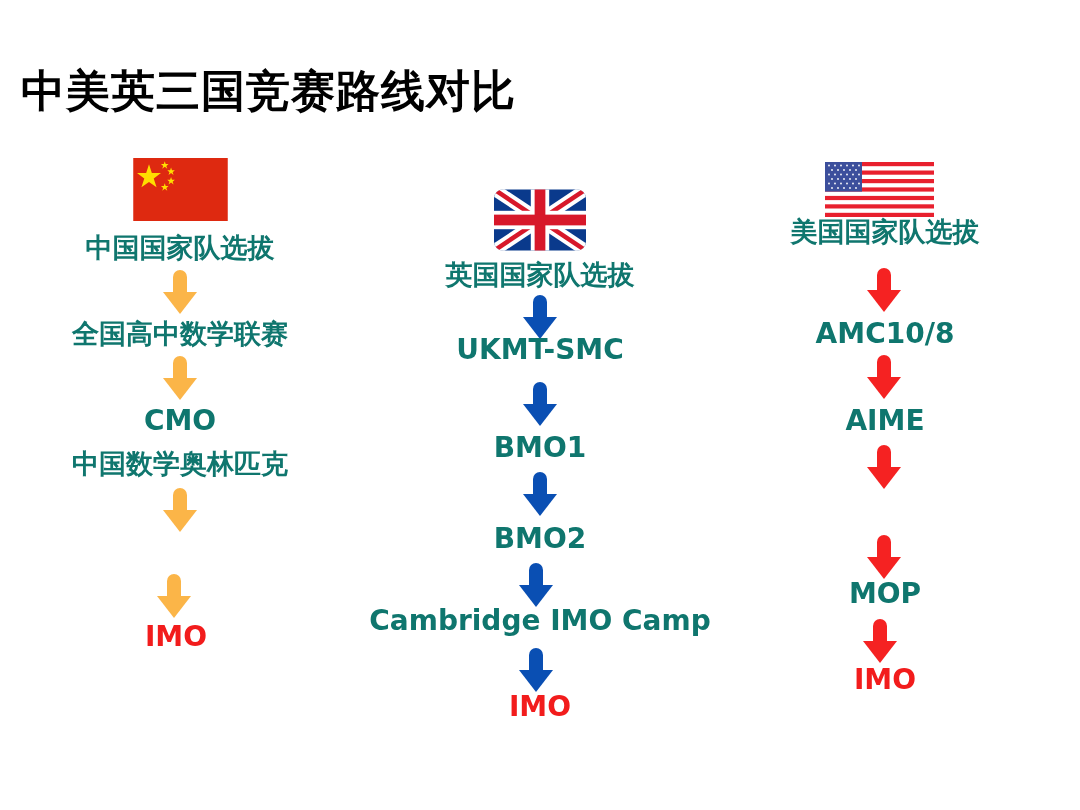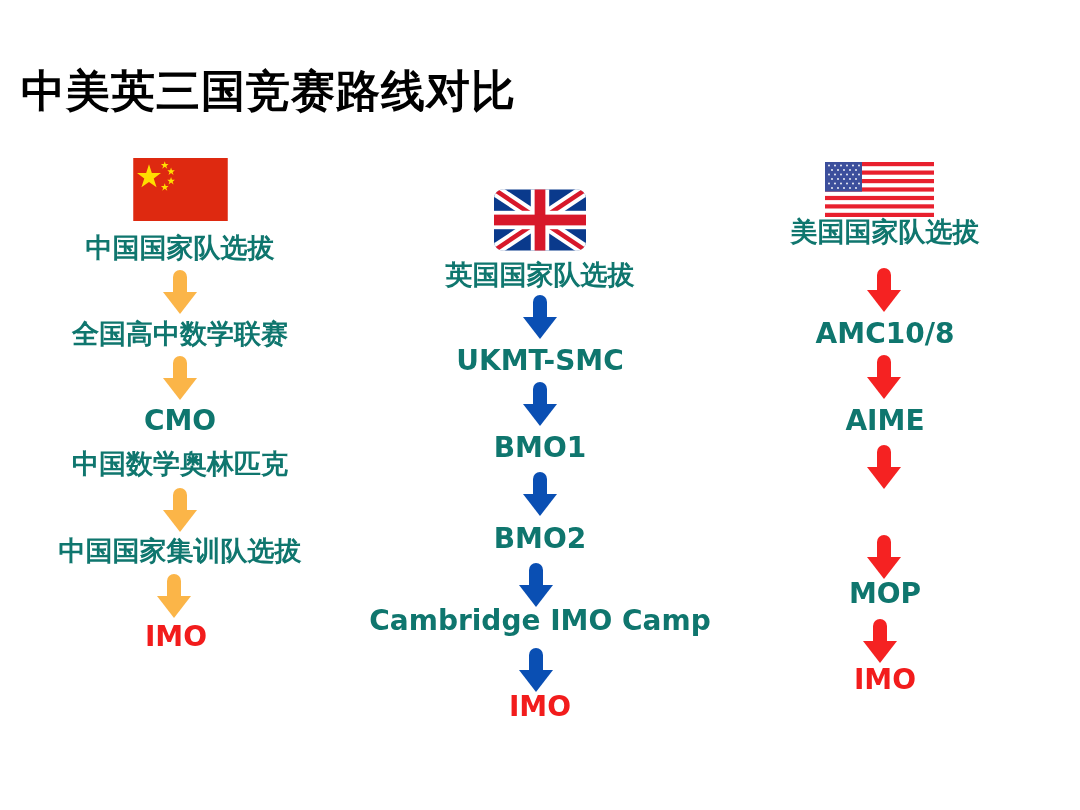--- a/index.html
+++ b/index.html
@@ -56,21 +56,20 @@
       <rect x="10" y="8" width="14" height="16" fill="#fbb548"></rect>
       <polygon points="0,22 34,22 17,44" fill="#fbb548"></polygon>
     </svg>
   <div class="node" style="top:404px">CMO</div>
   <div class="node cjk" style="top:447px">中国数学奥林匹克</div>
   <svg class="arrow" style="left:163px;top:488px" viewBox="0 0 34 44">
       <rect x="10" y="0" width="14" height="24" rx="7" fill="#fbb548"></rect>
       <rect x="10" y="8" width="14" height="16" fill="#fbb548"></rect>
       <polygon points="0,22 34,22 17,44" fill="#fbb548"></polygon>
     </svg>
-  <div class="node cjk" style="top:534px">中国国家集训队选拔</div>
   <svg class="arrow" style="left:157px;top:574px" viewBox="0 0 34 44">
       <rect x="10" y="0" width="14" height="24" rx="7" fill="#fbb548"></rect>
       <rect x="10" y="8" width="14" height="16" fill="#fbb548"></rect>
       <polygon points="0,22 34,22 17,44" fill="#fbb548"></polygon>
     </svg>
   <div class="node final" style="top:620px;left:-4px">IMO</div>
 </div>
 
 <div class="col uk">
   <svg class="flag" style="left:134px;top:160px" width="92" height="66" viewBox="0 0 60 40">
@@ -89,21 +88,21 @@
       <rect x="0" y="16.5" width="60" height="7" fill="#d7182a"></rect>
     </g>
   </svg>
 
   <div class="node cjk" style="top:231px">英国国家队选拔</div>
   <svg class="arrow" style="left:163px;top:268px" viewBox="0 0 34 44">
       <rect x="10" y="0" width="14" height="24" rx="7" fill="#0a4fb3"></rect>
       <rect x="10" y="8" width="14" height="16" fill="#0a4fb3"></rect>
       <polygon points="0,22 34,22 17,44" fill="#0a4fb3"></polygon>
     </svg>
-  <div class="node" style="top:317px">UKMT-SMC</div>
+  <div class="node" style="top:306px">UKMT-SMC</div>
   <svg class="arrow" style="left:163px;top:355px" viewBox="0 0 34 44">
       <rect x="10" y="0" width="14" height="24" rx="7" fill="#0a4fb3"></rect>
       <rect x="10" y="8" width="14" height="16" fill="#0a4fb3"></rect>
       <polygon points="0,22 34,22 17,44" fill="#0a4fb3"></polygon>
     </svg>
   <div class="node" style="top:404px">BMO1</div>
   <svg class="arrow" style="left:163px;top:445px" viewBox="0 0 34 44">
       <rect x="10" y="0" width="14" height="24" rx="7" fill="#0a4fb3"></rect>
       <rect x="10" y="8" width="14" height="16" fill="#0a4fb3"></rect>
       <polygon points="0,22 34,22 17,44" fill="#0a4fb3"></polygon>

